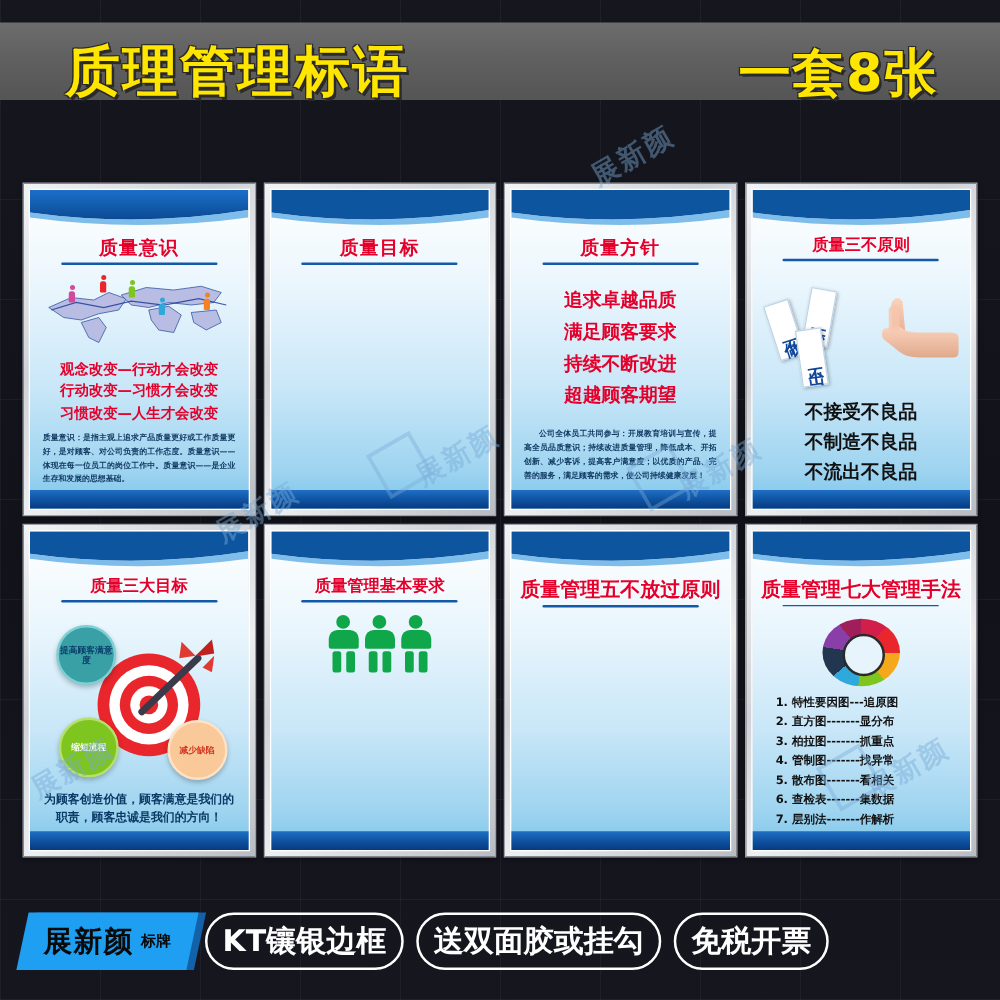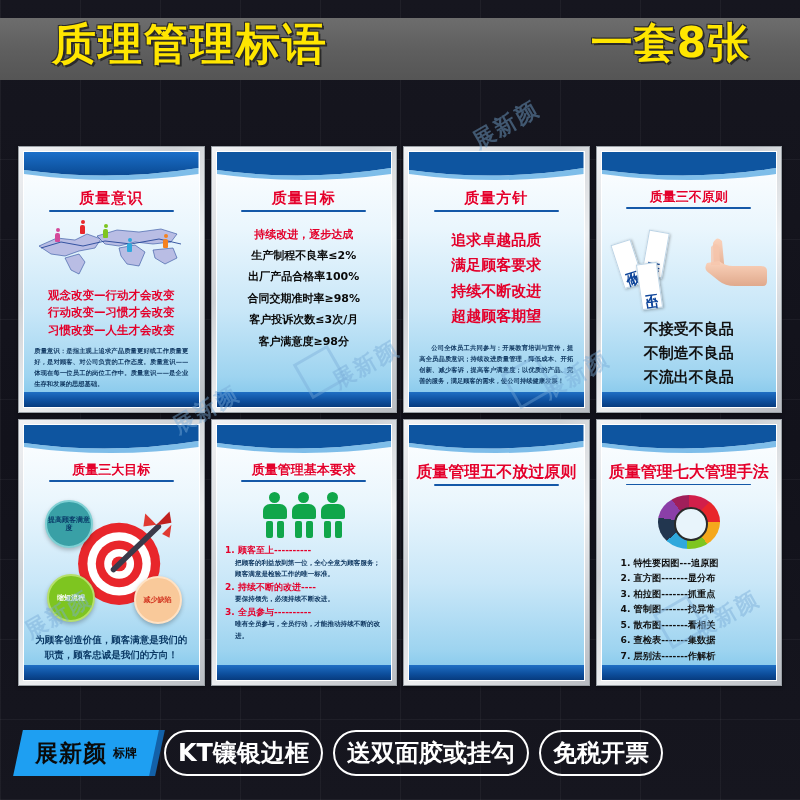--- a/index.html
+++ b/index.html
@@ -13,22 +13,22 @@
     position:relative;width:800px;height:800px;
     background:
       repeating-linear-gradient(90deg, rgba(255,255,255,.045) 0 1px, transparent 1px 80px),
       repeating-linear-gradient(0deg, rgba(255,255,255,.045) 0 1px, transparent 1px 80px),
       linear-gradient(180deg,#16161f 0%,#12121b 55%,#16161f 100%);
   }
   
   .header-bar{
     position:absolute;left:0;top:18px;width:800px;height:62px;
     background:linear-gradient(180deg,#6d6d6d 0%,#5f5f5f 50%,#555 100%);
-    display:flex;align-items:flex-start;justify-content:space-between;
-    box-sizing:border-box;padding:4px 26px 0 52px;
+    display:flex;align-items:flex-end;justify-content:space-between;
+    box-sizing:border-box;padding:16px 26px 0 52px;
   }
   .header-title{
     font-size:44px;font-weight:bold;color:#ffe600;letter-spacing:2px;
     text-shadow:2px 2px 0 #2a2a2a, -1px -1px 0 #2a2a2a, 1px -1px 0 #2a2a2a, -1px 1px 0 #2a2a2a;
     line-height:1;
   }
   .header-qty{
     font-size:42px;font-weight:bold;color:#ffe600;letter-spacing:1px;
     text-shadow:2px 2px 0 #2a2a2a, -1px -1px 0 #2a2a2a, 1px -1px 0 #2a2a2a, -1px 1px 0 #2a2a2a;
     line-height:1;margin-right:24px;
@@ -258,28 +258,20 @@
       <div class="poster-inner">
         <div class="p-top">
           <svg viewBox="0 0 180 30" preserveAspectRatio="none">
             <path d="M0,0 L180,0 L180,16 Q90,30 0,18 Z" fill="#0e55a0"></path>
             <path d="M0,18 Q90,30 180,16 L180,22 Q90,34 0,22 Z" fill="#4aa3e0" opacity=".7"></path>
           </svg>
         </div>
         <div class="p-body">
           <div class="p-title">质量目标</div>
           <div class="p-rule"></div>
-          <div class="goal-lines" style="margin-top:6px;">
-            <div class="first">持续改进，逐步达成</div>
-            <div>生产制程不良率≤2%</div>
-            <div>出厂产品合格率100%</div>
-            <div>合同交期准时率≥98%</div>
-            <div>客户投诉次数≤3次/月</div>
-            <div>客户满意度≥98分</div>
-          </div>
         </div>
         <div class="p-bottom"></div>
       </div>
     </div>
 
     <div class="poster">
       <div class="poster-inner">
         <div class="p-top">
           <svg viewBox="0 0 180 30" preserveAspectRatio="none">
             <path d="M0,0 L180,0 L180,16 Q90,30 0,18 Z" fill="#0e55a0"></path>
@@ -415,28 +407,20 @@
             </div>
             <div class="person">
               <div class="ph"></div>
                 <div class="pt"></div>
                 <div class="pl">
                   <i></i>
                   <i></i>
                 </div>
             </div>
           </div>
-          <div class="req-list">
-            <div class="req-h">1. 顾客至上----------</div>
-            <div class="req-p">把顾客的利益放到第一位，全心全意为顾客服务；顾客满意是检验工作的唯一标准。</div>
-            <div class="req-h">2. 持续不断的改进----</div>
-            <div class="req-p">要保持领先，必须持续不断改进。</div>
-            <div class="req-h">3. 全员参与----------</div>
-            <div class="req-p">唯有全员参与，全员行动，才能推动持续不断的改进。</div>
-          </div>
         </div>
         <div class="p-bottom"></div>
       </div>
     </div>
 
     <div class="poster">
       <div class="poster-inner">
         <div class="p-top">
           <svg viewBox="0 0 180 30" preserveAspectRatio="none">
             <path d="M0,0 L180,0 L180,16 Q90,30 0,18 Z" fill="#0e55a0"></path>

